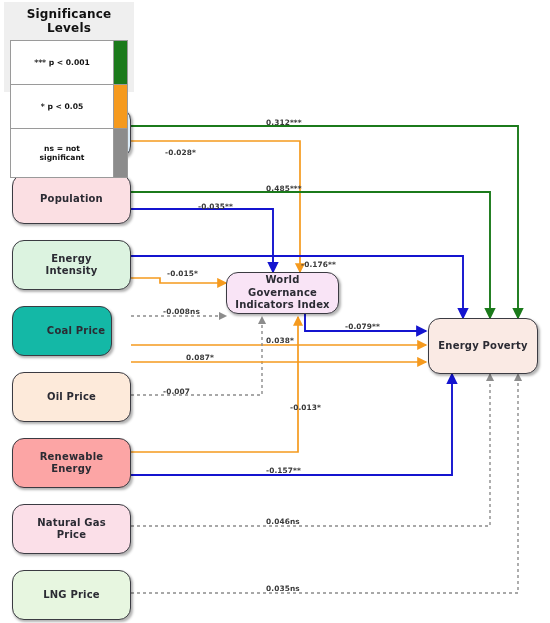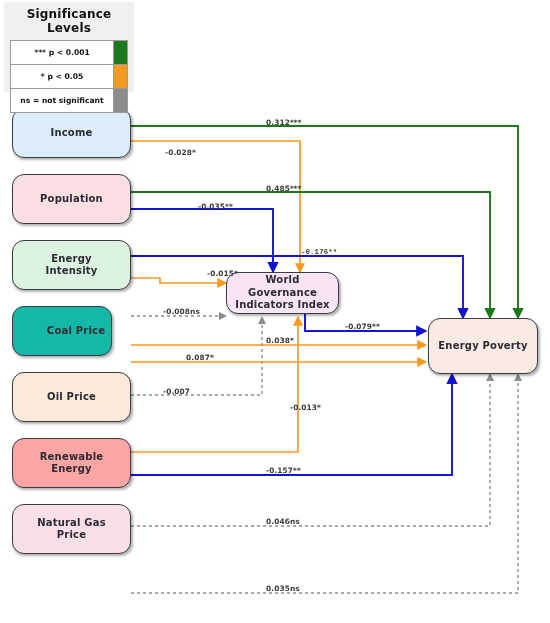--- a/index.html
+++ b/index.html
@@ -28,21 +28,21 @@
     background:#efefef;box-sizing:border-box;padding:4px 6px 6px 6px;
   }
   #legend .ltitle{
     font-size:12px;font-weight:bold;color:#111;text-align:center;
     margin:1px 0 5px 0;letter-spacing:.2px;
   }
   #legend table{border-collapse:collapse;width:118px;margin:0 auto;}
   #legend td{
     border:1px solid #9a9a9a;height:13px;font-size:7.6px;
     font-weight:bold;text-align:center;color:#111;background:#ffffff;
-    padding:5px;
+    padding:15px;
   }
   #legend td.sw{width:13px;padding:0;border-left:1px solid #9a9a9a;}
 
   .elabel{
     position:absolute;font-size:7.4px;font-weight:bold;color:#3a3a3a;
     white-space:nowrap;letter-spacing:.1px;
   }
 </style>
 </head>
 <body>
@@ -117,40 +117,43 @@
   </div>
 
   <div class="node" style="left:12px;top:438px;width:119px;height:50px;background:#fca5a5;">
     <span>Renewable<br>Energy</span>
   </div>
 
   <div class="node" style="left:12px;top:504px;width:119px;height:50px;background:#fbdfe8;">
     <span>Natural Gas<br>Price</span>
   </div>
 
+  <div class="node" style="left:12px;top:570px;width:119px;height:50px;background:#e7f6e0;">
+    <span>LNG Price</span>
+  </div>
 
   <div class="node" style="left:226px;top:272px;width:113px;height:42px;background:#f9e4f6;">
     <span>World Governance<br>Indicators Index</span>
   </div>
 
   <div class="node" style="left:428px;top:318px;width:110px;height:56px;background:#faeae4;align-items:center;">
     <span>Energy Poverty</span>
   </div>
 
   <div class="elabel" style="left:266px;top:118px;">0.312***</div>
 
   <div class="elabel" style="left:165px;top:148px;">-0.028*</div>
 
   <div class="elabel" style="left:266px;top:184px;">0.485***</div>
 
   <div class="elabel" style="left:198px;top:202px;">-0.035**</div>
 
-  <div class="elabel" style="left:301px;top:248px;font-family:Liberation Mono, monospace;">-0.176**</div>
+  <div class="elabel" style="left:301px;top:260px;">-0.176**</div>
 
-  <div class="elabel" style="left:167px;top:269px;margin-left:40px;">-0.015*</div>
+  <div class="elabel" style="left:167px;top:269px;">-0.015*</div>
 
   <div class="elabel" style="left:163px;top:307px;">-0.008ns</div>
 
   <div class="elabel" style="left:186px;top:353px;">0.087*</div>
 
   <div class="elabel" style="left:345px;top:322px;">-0.079**</div>
 
   <div class="elabel" style="left:163px;top:387px;">-0.007</div>
 
   <div class="elabel" style="left:266px;top:336px;">0.038*</div>

